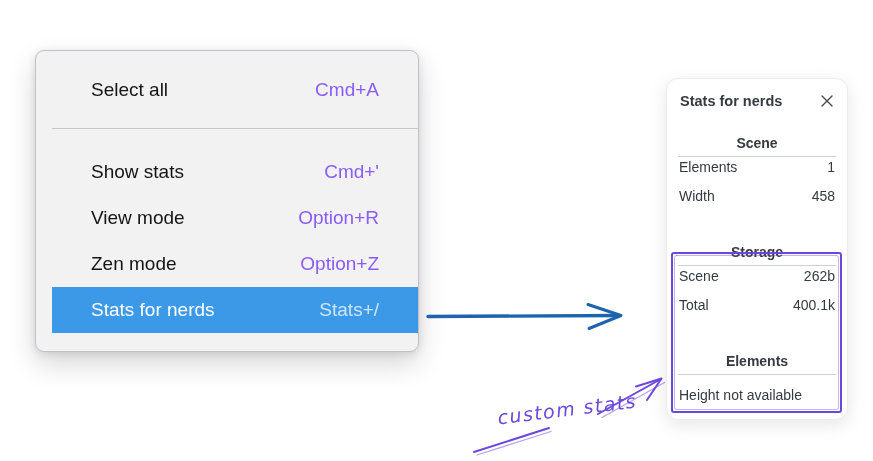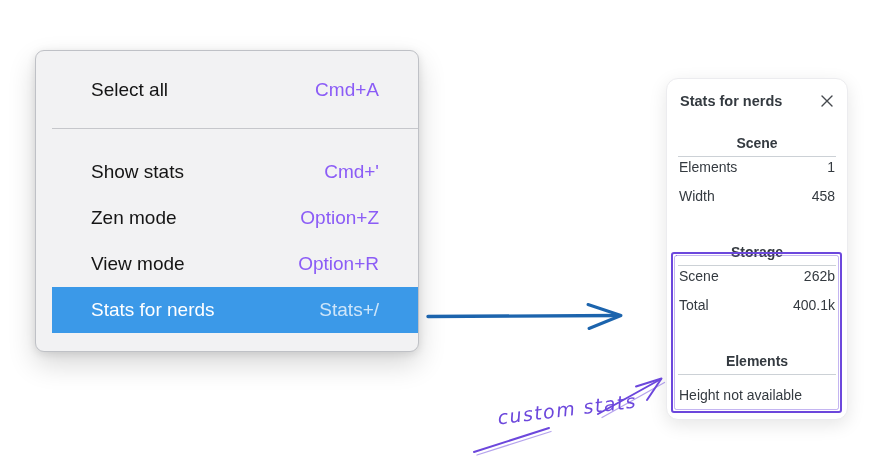--- a/index.html
+++ b/index.html
@@ -85,26 +85,26 @@
         <span class="mi-shortcut">Cmd+A</span>
       </div>
     </div>
     <div class="menu-separator"></div>
     <div class="menu-section-2">
       <div class="menu-item">
         <span class="mi-label">Show stats</span>
         <span class="mi-shortcut">Cmd+'</span>
       </div>
       <div class="menu-item">
+        <span class="mi-label">View mode</span>
+        <span class="mi-shortcut">Option+R</span>
+      </div>
+      <div class="menu-item">
         <span class="mi-label">Zen mode</span>
         <span class="mi-shortcut">Option+Z</span>
-      </div>
-      <div class="menu-item">
-        <span class="mi-label">View mode</span>
-        <span class="mi-shortcut">Option+R</span>
       </div>
       <div class="menu-item highlighted">
         <span class="mi-label">Stats for nerds</span>
         <span class="mi-shortcut">Stats+/</span>
       </div>
     </div>
   </div>
 
   <div class="stats-panel">
     <div class="panel-header">

